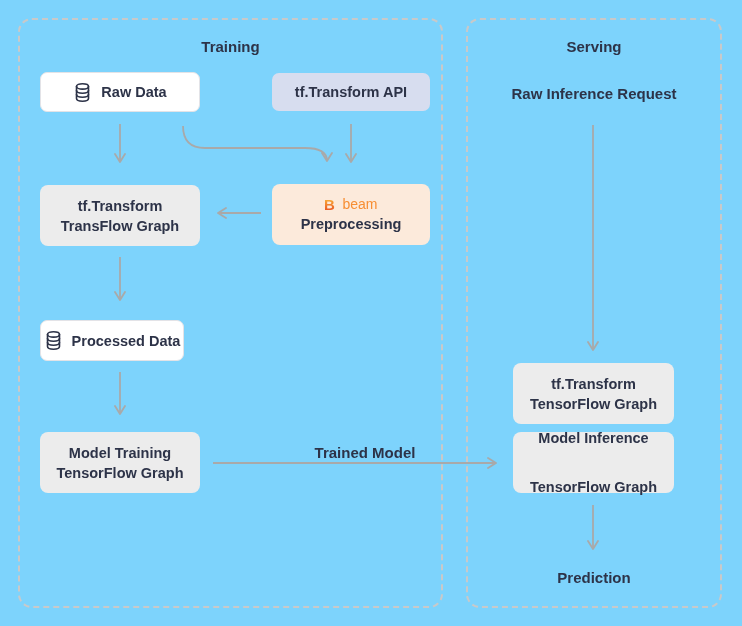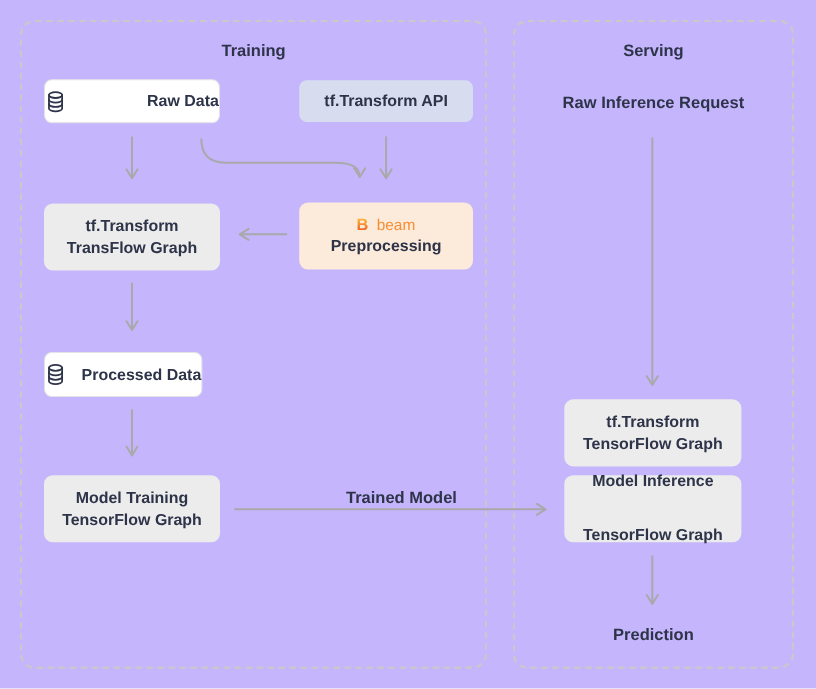--- a/index.html
+++ b/index.html
@@ -5,21 +5,21 @@
   * { box-sizing: border-box; }
   html, body { margin: 0; padding: 0; background: #ffffff; }
   body {
     font-family: "Liberation Sans", sans-serif;
     color: #2d3348;
   }
   .canvas {
     position: relative;
     width: 742px;
     height: 626px;
-    background: #c4b5fd;
+    background: #7dd3fc;
     overflow: hidden;
   }
   .container {
     position: absolute;
     border: 2px dashed #c9c9c9;
     border-radius: 14px;
     background: transparent;
   }
   .container.training { left: 18px; top: 18px; width: 425px; height: 590px; }
   .container.serving  { left: 466px; top: 18px; width: 256px; height: 590px; }
@@ -48,21 +48,20 @@
     line-height: 20px;
     text-align: center;
     border-radius: 8px;
     color: #2d3348;
   }
   .box.plain {
     background: #ffffff;
     border: 1px solid #e3e3e7;
     border-radius: 7px;
     gap: 9px;
-    justify-content: space-between;
   }
   .box.gray   { background: #ececec; text-align: right; }
   .box.blue   { background: #d7ddef; border-radius: 7px; }
   .box.orange { background: #fceadb; flex-direction: column; gap: 2px; }
   .box.col    { flex-direction: column; }
 
   .beam-row { display: flex; align-items: center; gap: 5px; }
   .beam-text {
     color: #f78e33;
     font-weight: 400;

